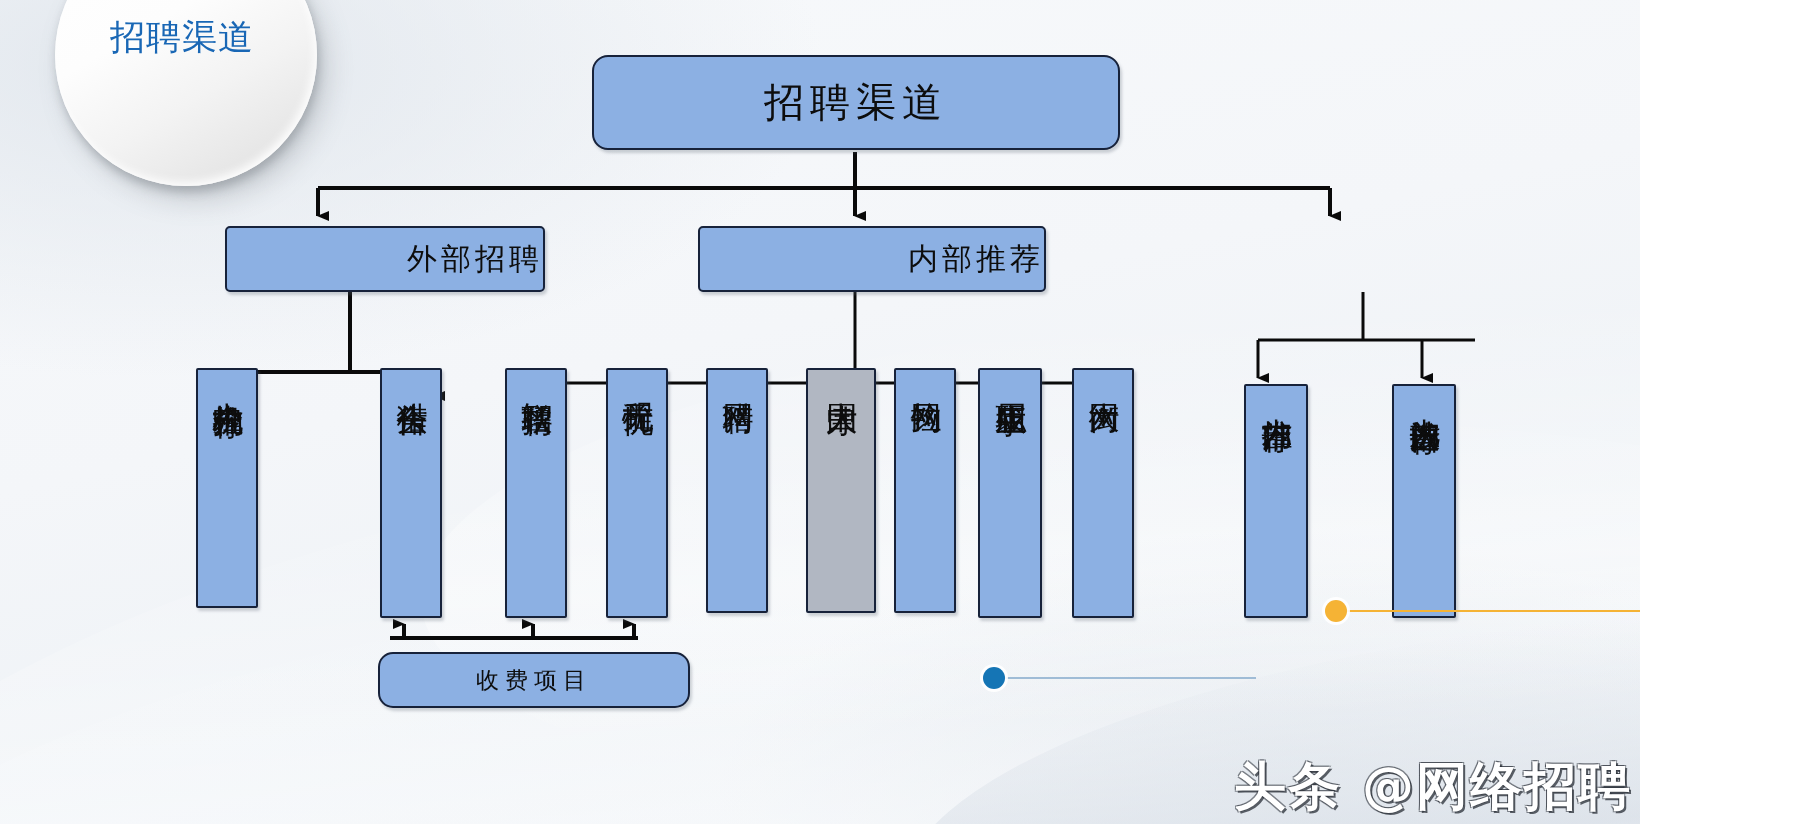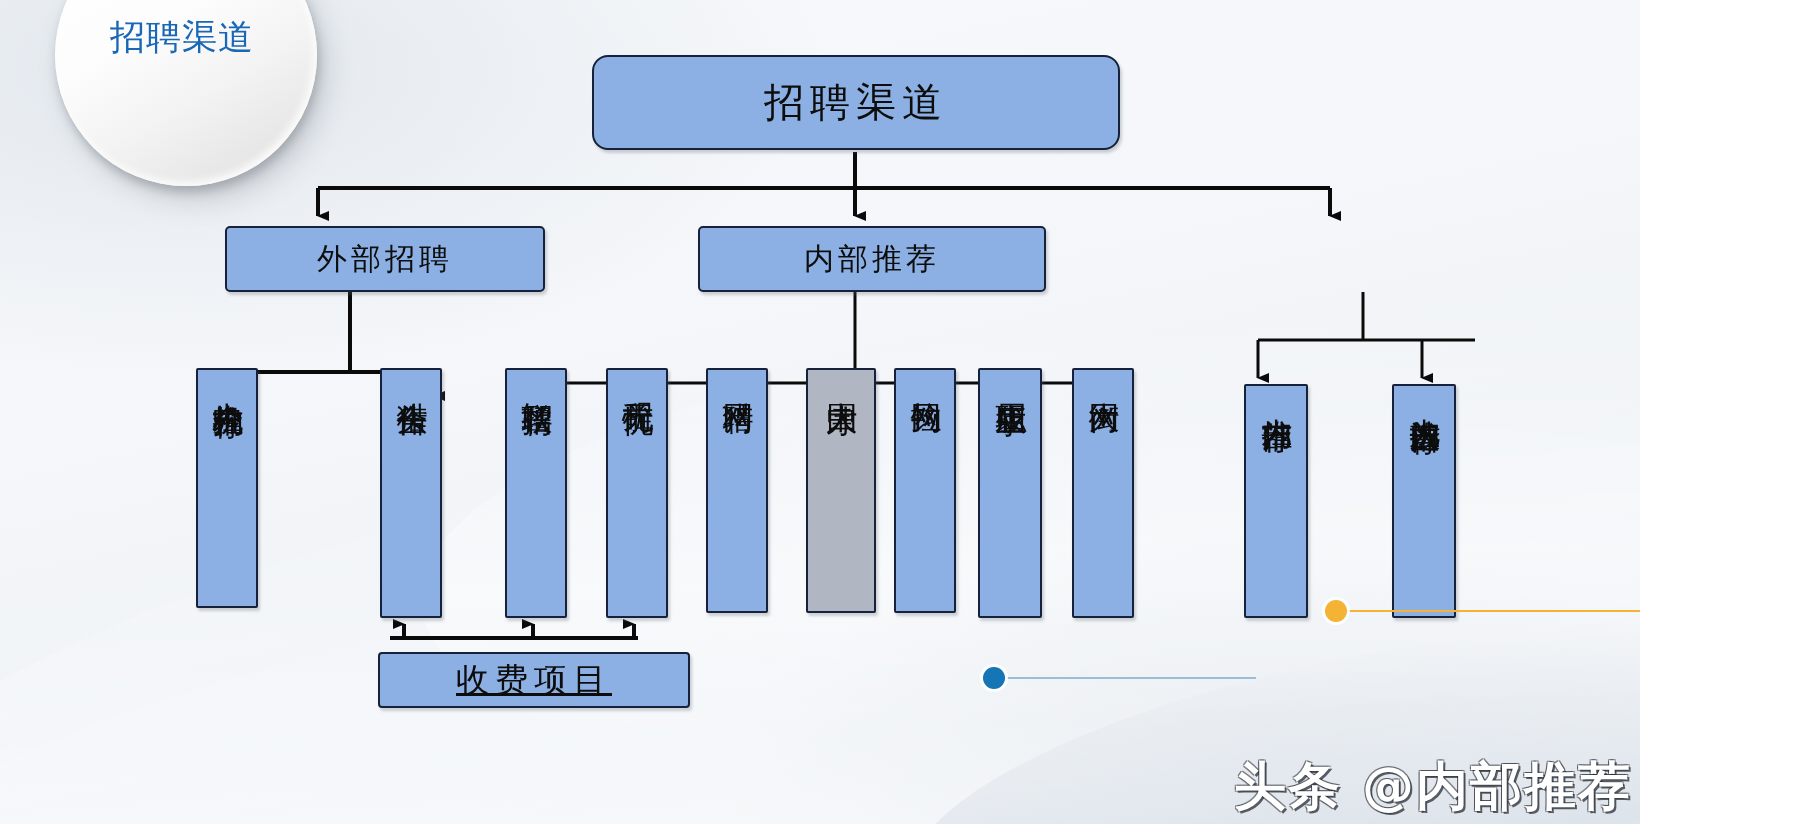--- a/index.html
+++ b/index.html
@@ -102,47 +102,46 @@
     display: flex;
     align-items: center;
     justify-content: center;
     font-size: 40px;
     letter-spacing: 6px;
   }
   .node.lvl2 {
     border-radius: 5px;
     display: flex;
     align-items: center;
-    justify-content: center;
+    justify-content: flex-end;
     font-size: 30px;
     letter-spacing: 4px;
   }
   .node.leaf {
     border-radius: 2px;
     font-size: 31px;
     line-height: 1.06;
     letter-spacing: 1px;
     text-align: center;
     padding-top: 8px;
   }
   .node.leaf .vtext {
     display: block;
     writing-mode: vertical-rl;
     text-orientation: upright;
     margin: 0 auto;
     white-space: nowrap;
   }
   .node.bottombar {
-    border-radius: 4px;
+    border-radius: 15px;
     display: flex;
     align-items: center;
     justify-content: center;
-    font-size: 33px;
+    font-size: 23px;
     letter-spacing: 6px;
-    text-decoration: underline;
   }
 
   
   .dot {
     position: absolute;
     border-radius: 50%;
     z-index: 4;
   }
   .hline {
     position: absolute;
@@ -282,15 +281,15 @@
   <div class="node bottombar" style="left:378px; top:652px; width:312px; height:56px;">
     <span>收费项目</span>
   </div>
 
   <div class="hline" style="left:1340px; top:610px; width:460px; background:#f5b335;"></div>
   <div class="dot" style="left:1325px; top:600px; width:22px; height:22px; background:#f5b335; box-shadow:0 0 0 3px rgba(255,255,255,0.9);"></div>
 
   <div class="hline" style="left:998px; top:677px; width:258px; background:#9fbcd6;"></div>
   <div class="dot" style="left:983px; top:667px; width:22px; height:22px; background:#1575b5; box-shadow:0 0 0 3px rgba(255,255,255,0.9);"></div>
 
-  <div id="watermark">头条 @内部推荐</div>
+  <div id="watermark">头条 @网络招聘</div>
 
 </div>
 
 </body></html>

